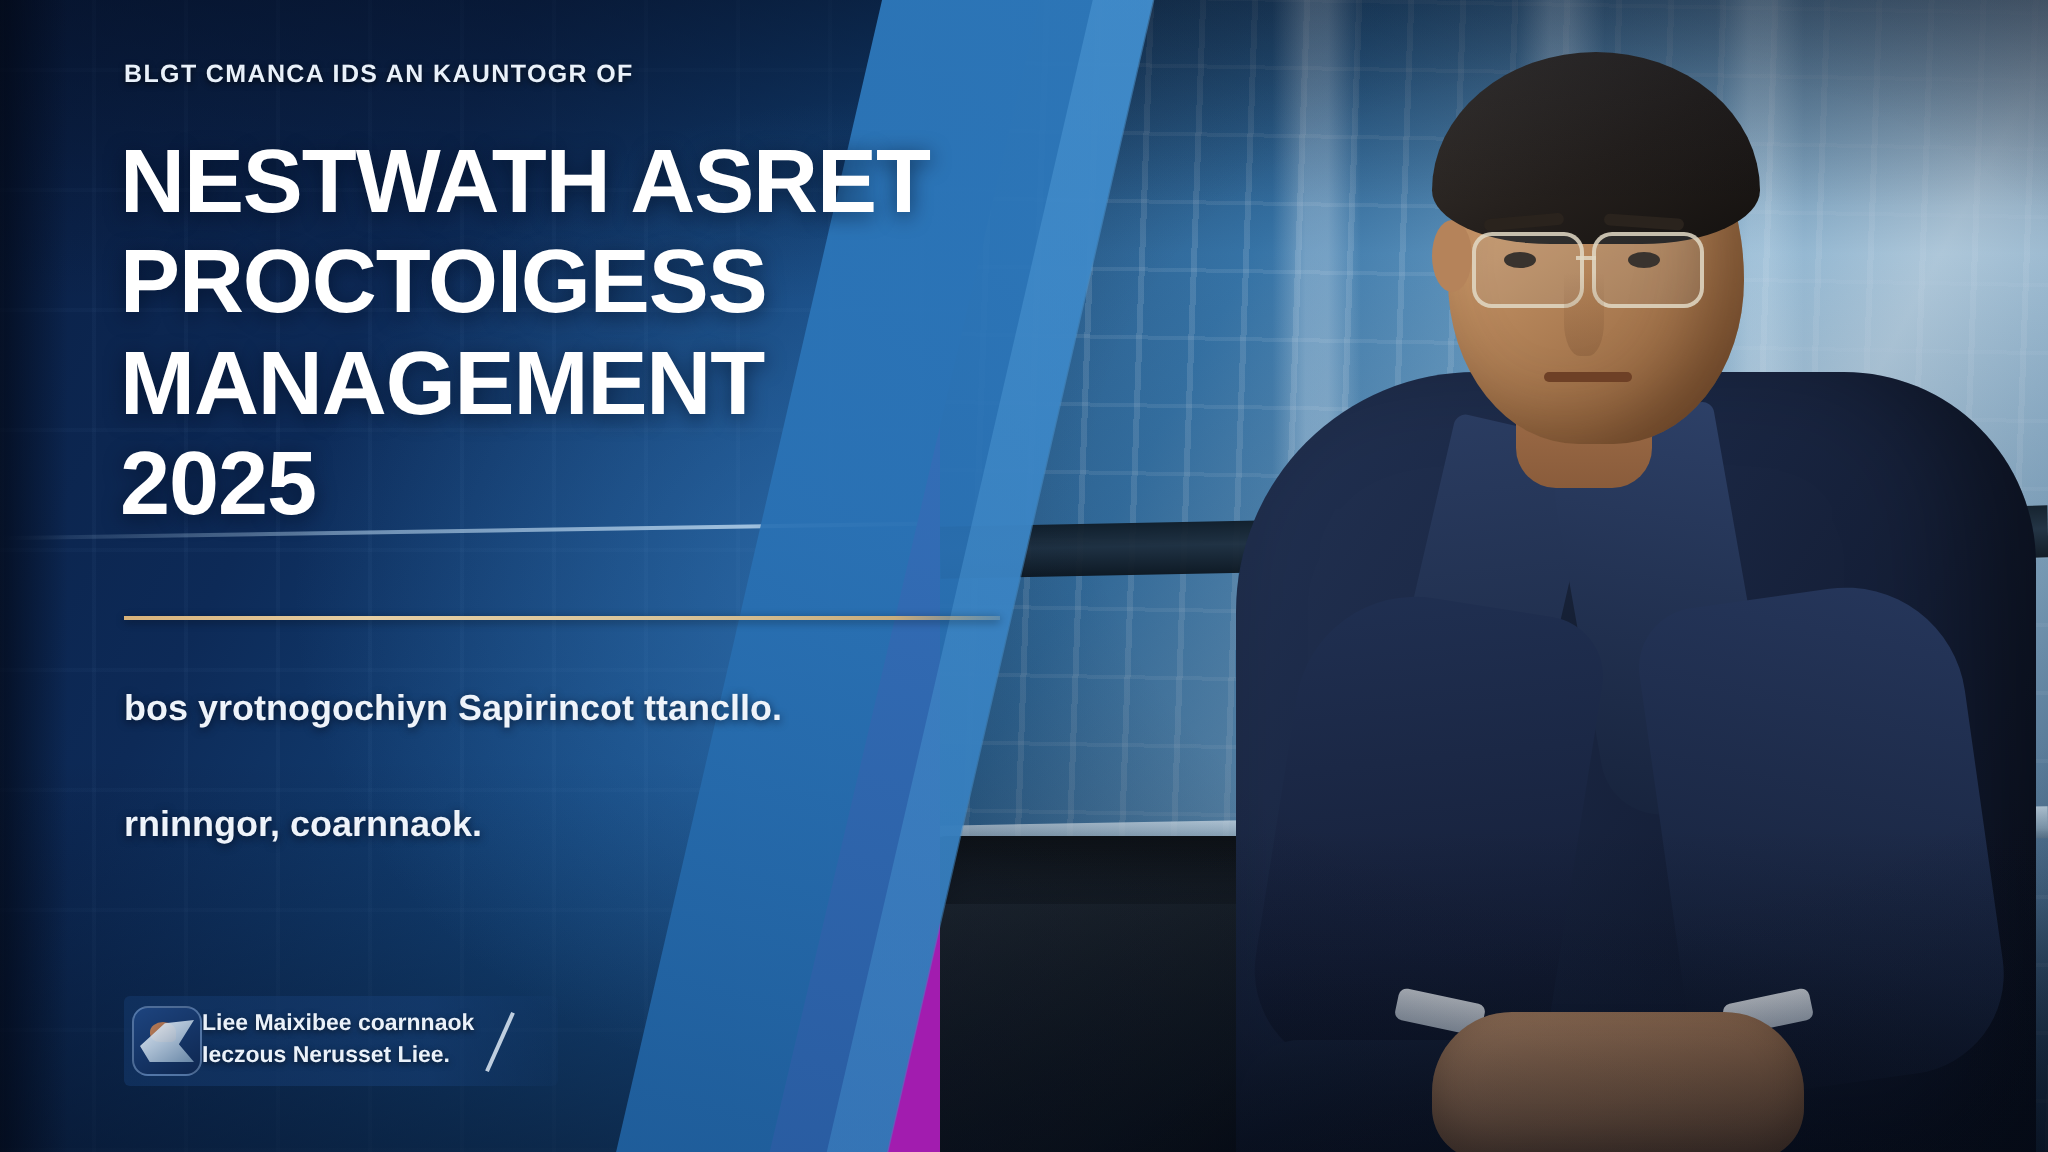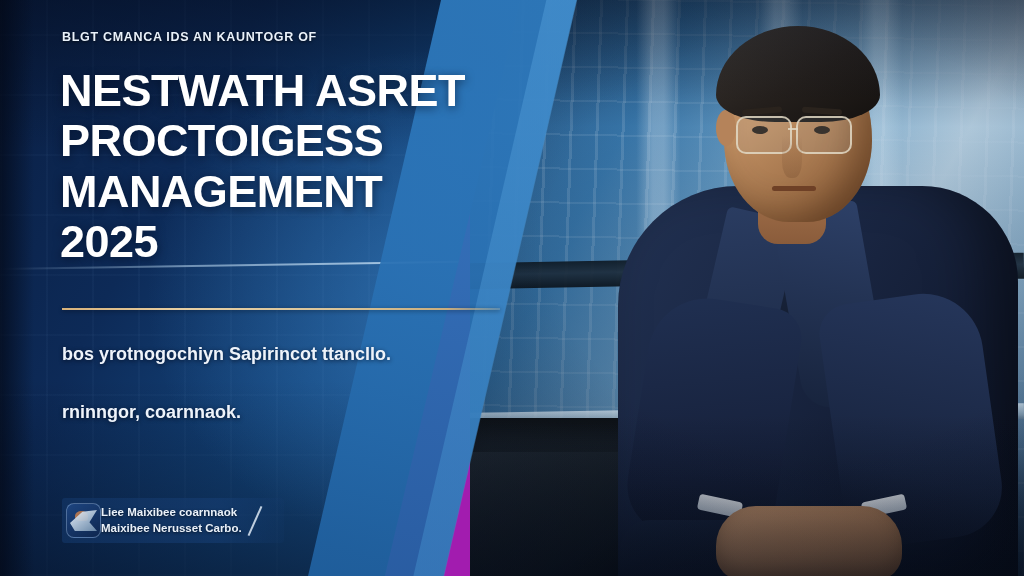--- a/index.html
+++ b/index.html
@@ -574,19 +574,19 @@
       <span>rninngor, coarnnaok.</span>
     </p>
 
     <div class="badge">
       <span class="badge-logo">
         <span class="ember"></span>
         <span class="swoosh"></span>
       </span>
       <span class="badge-text">
         <span>Liee Maixibee coarnnaok</span><br>
-        <span>Maixibee Nerusset Carbo.</span>
+        <span>Ieczous Nerusset Liee.</span>
       </span>
       <span class="badge-slash"></span>
     </div>
 
   </div>
 </div>
 
 </body></html>

